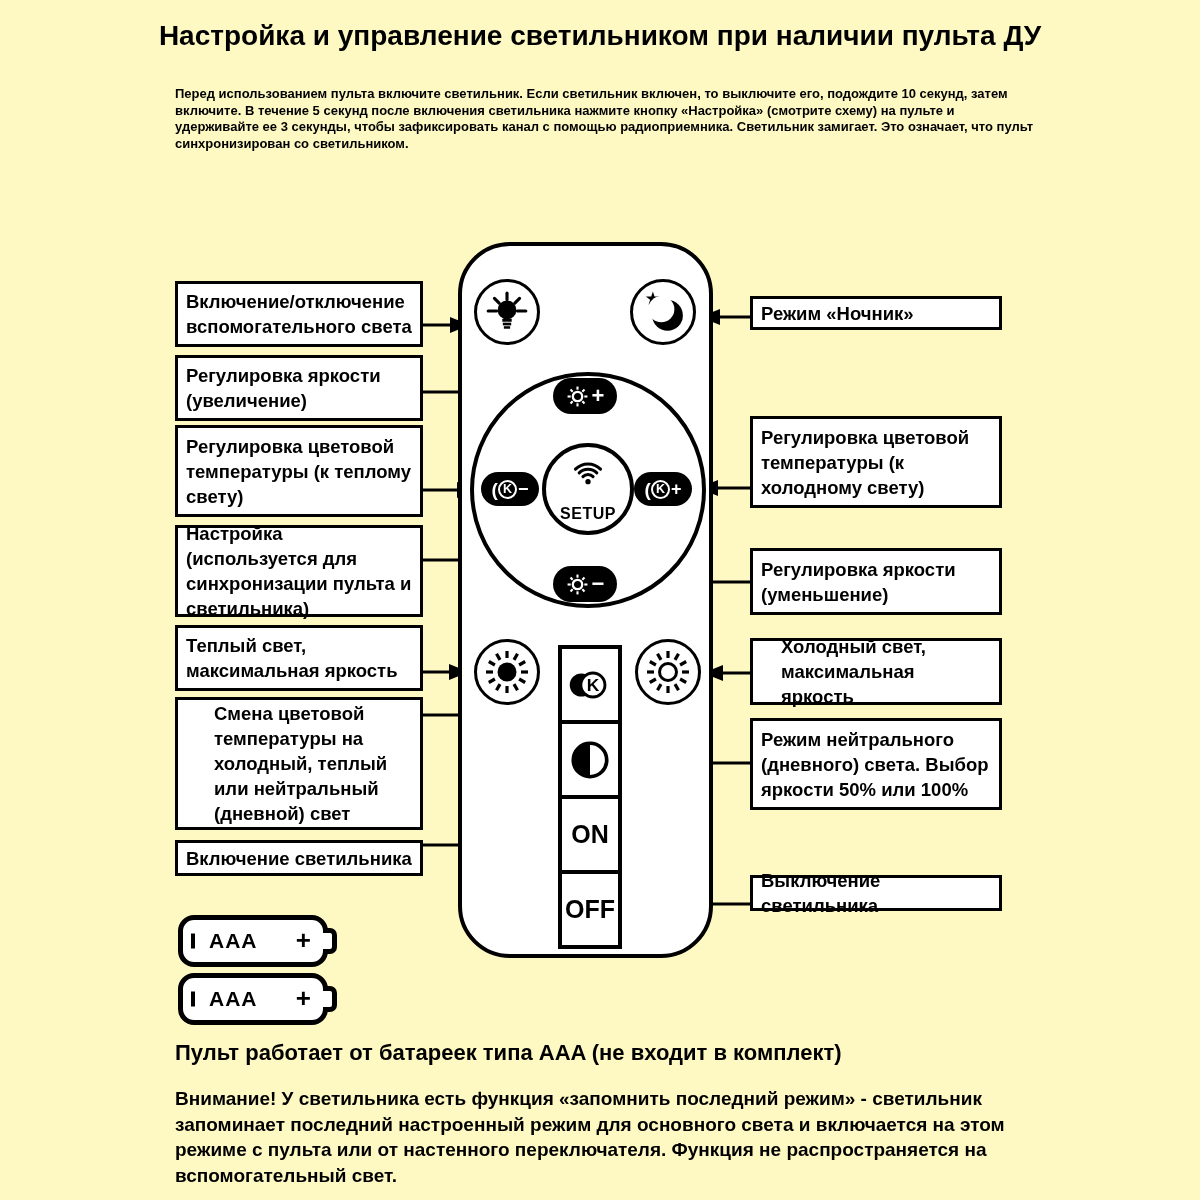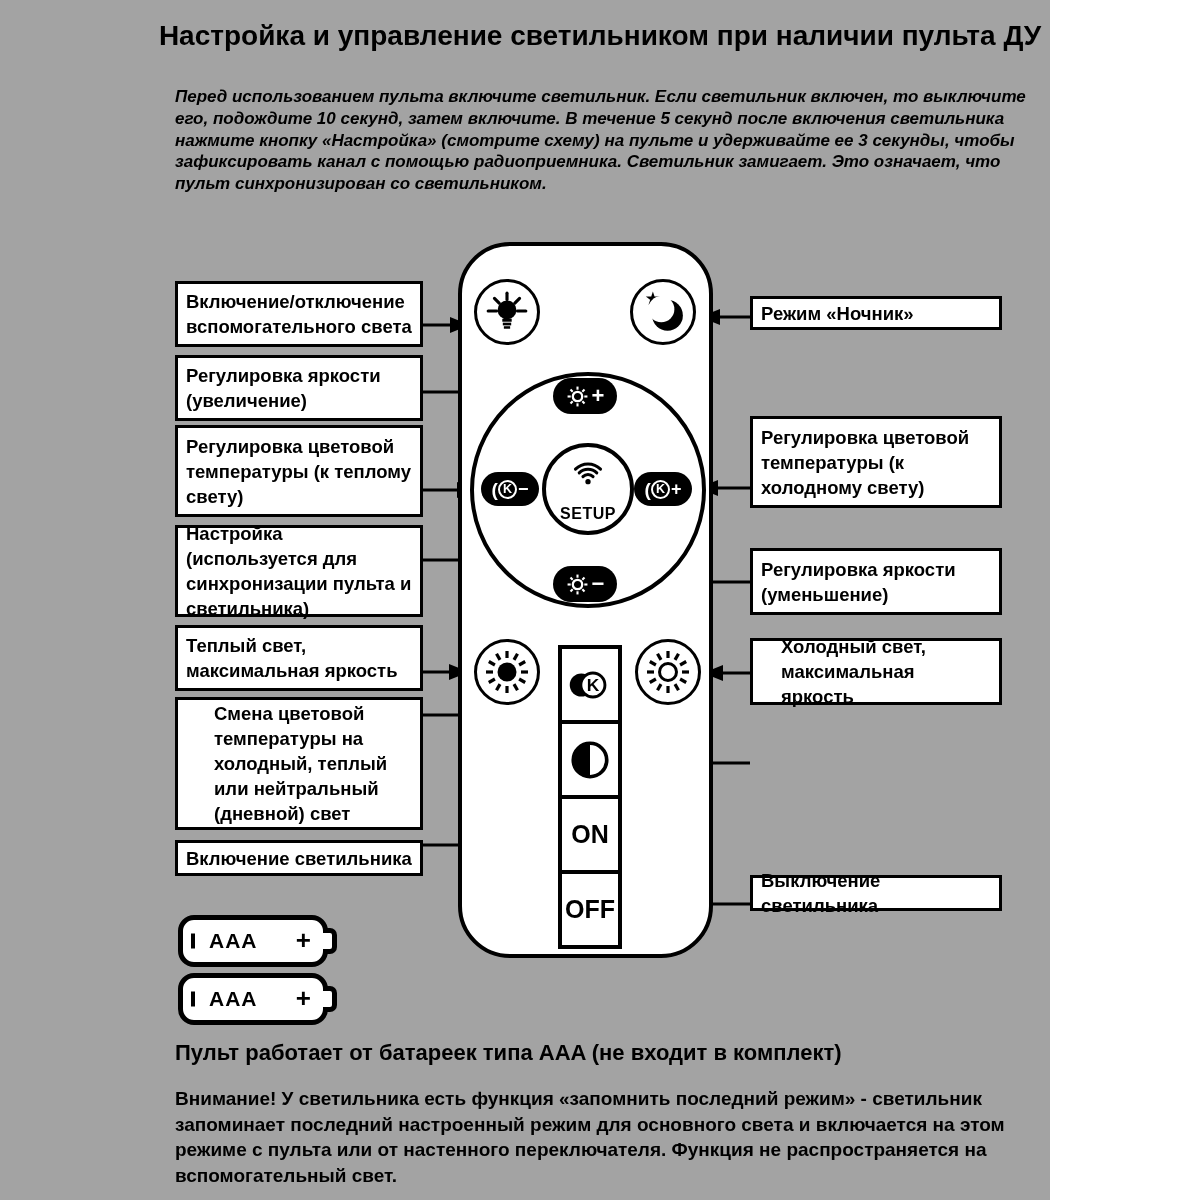--- a/index.html
+++ b/index.html
@@ -1,22 +1,22 @@
 <!DOCTYPE html>
 <html><head>
 <meta charset="utf-8">
 <style>
   * { margin:0; padding:0; box-sizing:border-box; }
   body { background:#ffffff; font-family:"Liberation Sans", sans-serif; }
-  .page { position:relative; width:1050px; height:1200px; background:#a3a3a3; color:#000; overflow:hidden; }
+  .page { position:relative; width:1200px; height:1200px; background:#fef9c3; color:#000; overflow:hidden; }
 
   .title { position:absolute; left:0; top:20px; width:1200px; text-align:center;
            font-size:28px; font-weight:700; }
   .intro { position:absolute; left:175px; top:86px; width:858px;
-           font-size:17px; font-weight:700; line-height:1.28;font-style:italic; }
+           font-size:13px; font-weight:700; line-height:1.28; }
 
   .callout { position:absolute; border:3px solid #000; background:#fff;
              font-size:18.5px; font-weight:700; line-height:25px;
              padding:5px 8px; display:flex; align-items:center; }
   .callout > span { display:block; }
 
   
   .remote { position:absolute; left:458px; top:242px; width:255px; height:716px;
             border:4px solid #000; border-radius:52px; background:#fff; }
 
@@ -122,20 +122,23 @@
     </div>
   <div class="callout" style="left:750px; top:416px; width:252px; height:92px;">
       <span>Регулировка цветовой температуры (к холодному свету)</span>
     </div>
   <div class="callout" style="left:750px; top:548px; width:252px; height:67px;">
       <span>Регулировка яркости (уменьшение)</span>
     </div>
   <div class="callout" style="left:750px; top:638px; width:252px; height:67px;padding-left:28px;">
       <span>Холодный свет, максимальная яркость</span>
     </div>
+  <div class="callout" style="left:750px; top:718px; width:252px; height:92px;">
+      <span>Режим нейтрального (дневного) света. Выбор яркости 50% или 100%</span>
+    </div>
   <div class="callout" style="left:750px; top:875px; width:252px; height:36px;">
       <span>Выключение светильника</span>
     </div>
 
   <div class="remote"></div>
 
   <div class="circle-btn" style="left:474px; top:279px;">
     <svg width="46" height="46" viewBox="0 0 44 44">
       <g stroke="#000" stroke-width="3" stroke-linecap="round">
         <line x1="22" y1="4" x2="22" y2="10"></line>

